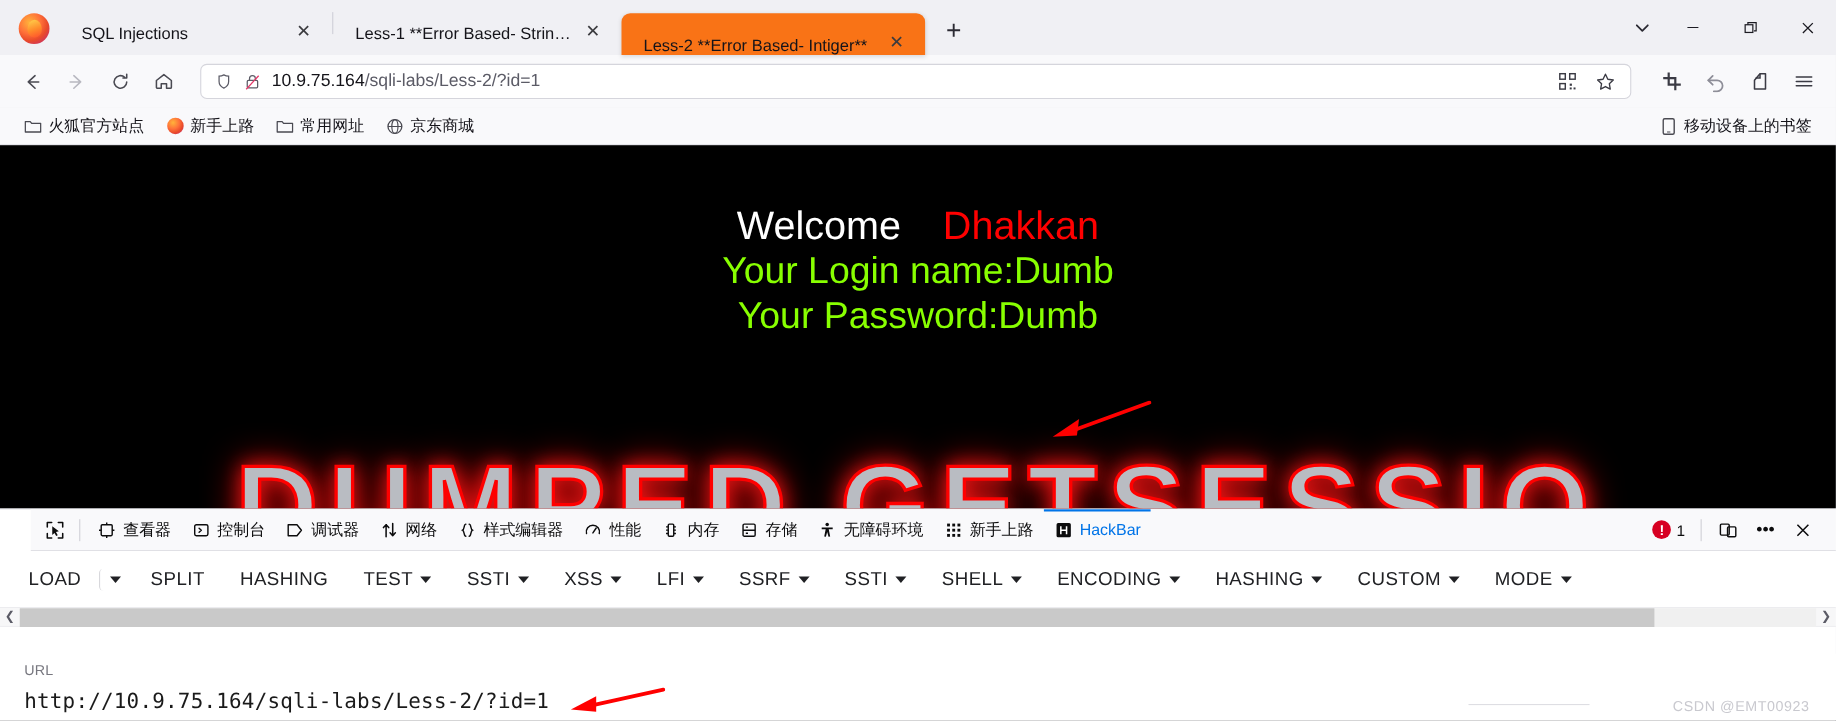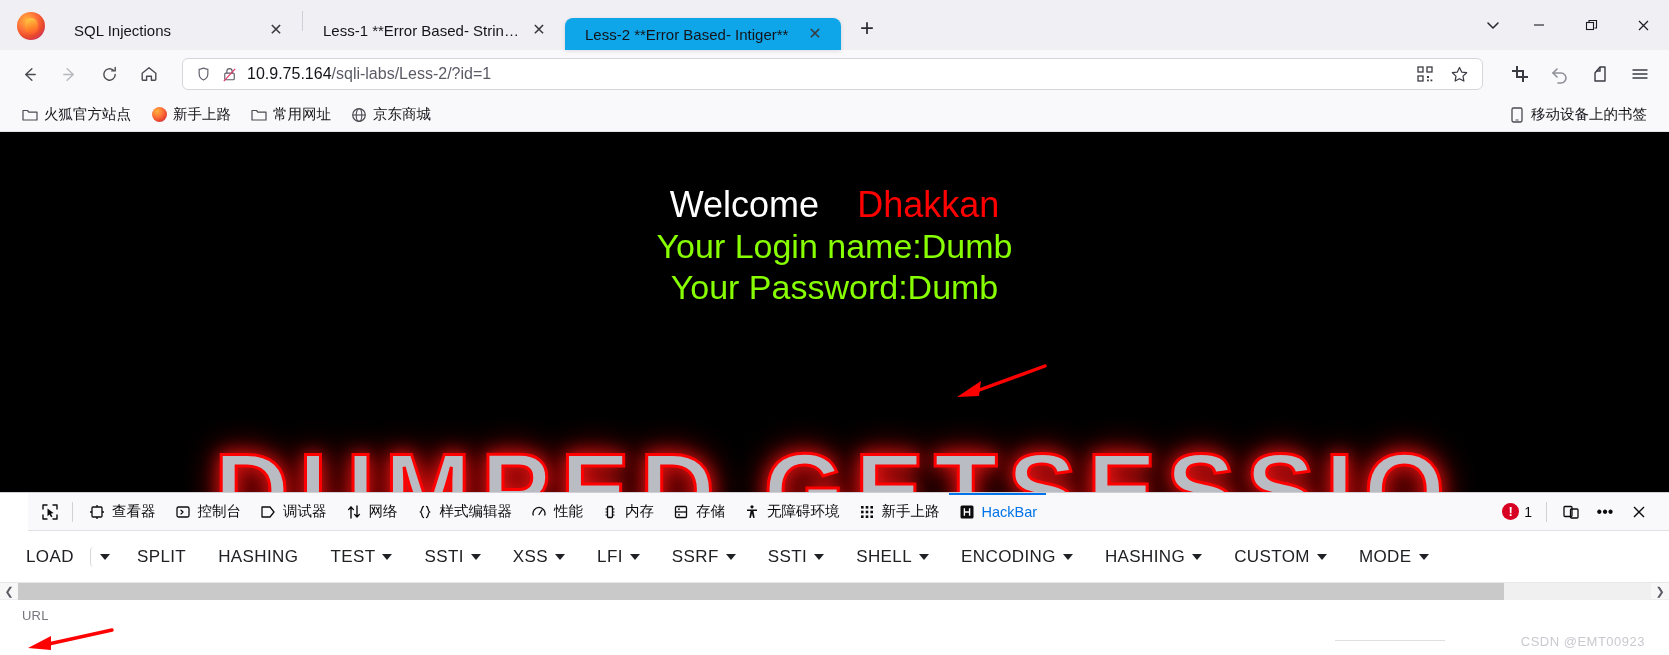--- a/index.html
+++ b/index.html
@@ -30,21 +30,21 @@
     border-radius: 50% 50% 45% 45%;
     background: linear-gradient(160deg, #ffd44d 0%, #ff8a2a 55%, #ff4d2d 100%);
   }
   .tabs { display: flex; align-items: flex-end; height: 50px; }
   .tab {
     height: 40px; display: flex; align-items: center; gap: 10px;
     padding: 0 16px 0 20px; min-width: 180px; max-width: 300px;
     font-size: 15px; color: #15141a; border-radius: 8px 8px 0 0;
     position: relative; margin-bottom: 0;
   }
-  .tab.active { background: #0ea5e9; box-shadow: 0 1px 4px rgba(0,0,0,.12); height: 32px; }
+  .tab.active { background: #f97316; box-shadow: 0 1px 4px rgba(0,0,0,.12); height: 38px; align-items: flex-end; }
   .tab .tab-title {
     flex: 1 1 auto; white-space: nowrap; overflow: hidden; text-overflow: ellipsis;
     font-size: 15px;
   }
   .tab .tab-close {
     flex: 0 0 20px; width: 20px; height: 20px; display: flex;
     align-items: center; justify-content: center; color: #3b3b3f;
     font-size: 16px; line-height: 1; border-radius: 4px;
   }
   .tab-sep { width: 1px; height: 20px; background: #cfcfd8; align-self: center; margin-bottom: 8px;}
@@ -192,21 +192,21 @@
   .hb-scroll .sc-arrow {
     width: 18px; text-align: center; font-size: 11px; color: #5b5b66; line-height: 1;
   }
   .hb-scroll .sc-track { flex: 1 1 auto; height: 17px; background: #f0f0f0; position: relative; }
   .hb-scroll .sc-thumb {
     position: absolute; left: 0; top: 0; height: 17px; width: 91%;
     background: #c9c9c9;
   }
 
   
-  .hb-url-area { padding: 8px 22px 0 22px; background: #fff; position: relative; }
+  .hb-url-area { padding: 8px 22px 0 22px; background: #fff; position: relative; margin-top: 24px; }
   .hb-url-label { font-size: 13px; color: #77777f; letter-spacing: .2px; }
   .hb-url-value {
     font-family: "DejaVu Sans Mono", monospace; font-size: 19px;
     color: #1a1a1a; padding: 10px 0 6px 0; letter-spacing: .2px;
   }
   .hb-url-row { display: flex; align-items: center; gap: 14px; }
 
   .watermark {
     position: absolute; right: 24px; bottom: 6px;
     font-size: 13px; color: #c9c9cf; letter-spacing: .5px;
@@ -617,20 +617,21 @@
       <div class="sc-arrow">❮</div>
       <div class="sc-track">
         <div class="sc-thumb"></div>
       </div>
       <div class="sc-arrow">❯</div>
     </div>
 
     <div class="hb-url-area">
       <div class="hb-url-label">URL</div>
       <div class="hb-url-row">
+        <div class="hb-url-value">http://10.9.75.164/sqli-labs/Less-2/?id=1</div>
         <div style="margin-top:4px;">
           <svg width="92" height="28" viewBox="0 0 92 28">
             <path d="M90 3 L22 18" stroke="#ff0000" stroke-width="3.4" stroke-linecap="round"></path>
             <path d="M6 21 L29 9 L29 23 Z" fill="#ff0000"></path>
           </svg>
         </div>
       </div>
       <div class="wm-line"></div>
       <div class="watermark">CSDN @EMT00923</div>
     </div>

